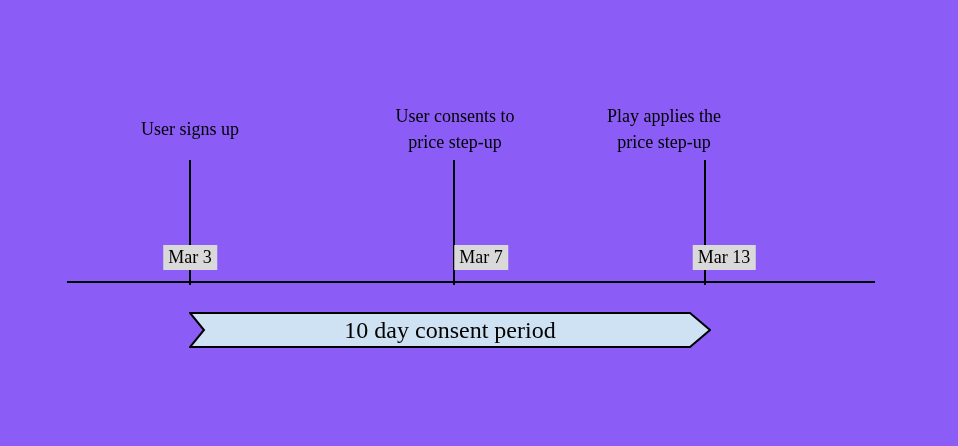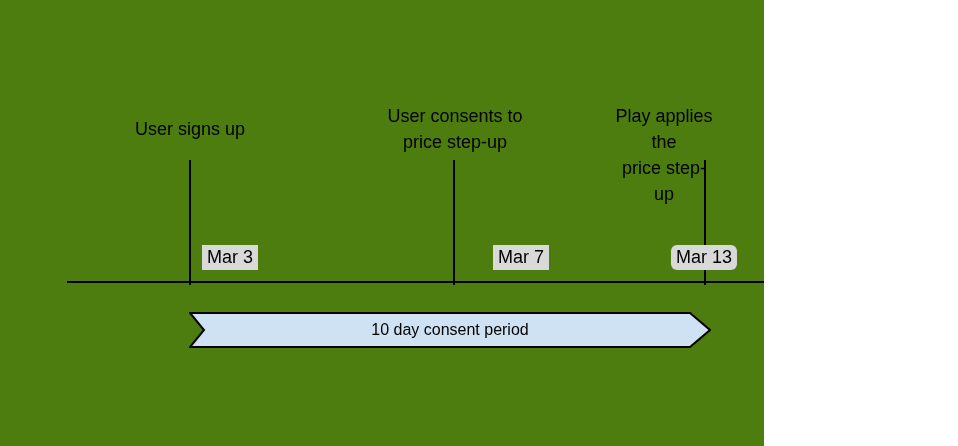--- a/index.html
+++ b/index.html
@@ -1,21 +1,21 @@
 <!DOCTYPE html>
 <html><head>
 <meta charset="utf-8">
 <style>
   html, body { margin: 0; padding: 0; }
   #canvas {
     position: relative;
-    width: 764px;
+    width: 958px;
     height: 446px;
-    background: #4d7c0f;
-    font-family: Liberation Sans, sans-serif;
+    background: #8b5cf6;
+    font-family: Liberation Serif, serif;
     color: #000000;
     overflow: hidden;
   }
   .event-title {
     position: absolute;
     transform: translateX(-50%);
     text-align: center;
     font-size: 18px;
     line-height: 26px;
     white-space: pre-line;
@@ -38,25 +38,24 @@
 
   .date-label {
     position: absolute;
     transform: translateX(-50%);
     top: 245px;
     background: #d9d9d9;
     font-size: 18px;
     line-height: 25px;
     padding: 0 5px;
     white-space: nowrap;
-    margin-left: 40px;
   }
   .event-1 .date-label { left: 190px; }
   .event-2 .date-label { left: 481px; }
-  .event-3 .date-label { left: 664px; border-radius: 6px; }
+  .event-3 .date-label { left: 724px; }
 
   .timeline-axis {
     position: absolute;
     left: 67px;
     top: 281px;
     width: 808px;
     height: 2px;
     background: #000000;
   }
 
@@ -70,21 +69,21 @@
   .period-banner svg { display: block; }
   .period-label {
     position: absolute;
     left: 0;
     top: 0;
     width: 100%;
     height: 100%;
     display: flex;
     align-items: center;
     justify-content: center;
-    font-size: 16px;
+    font-size: 24px;
     color: #000000;
   }
 </style>
 </head>
 <body>
 
 <div id="canvas">
 
   <div class="event event-1">
     <div class="tick-line"></div>

